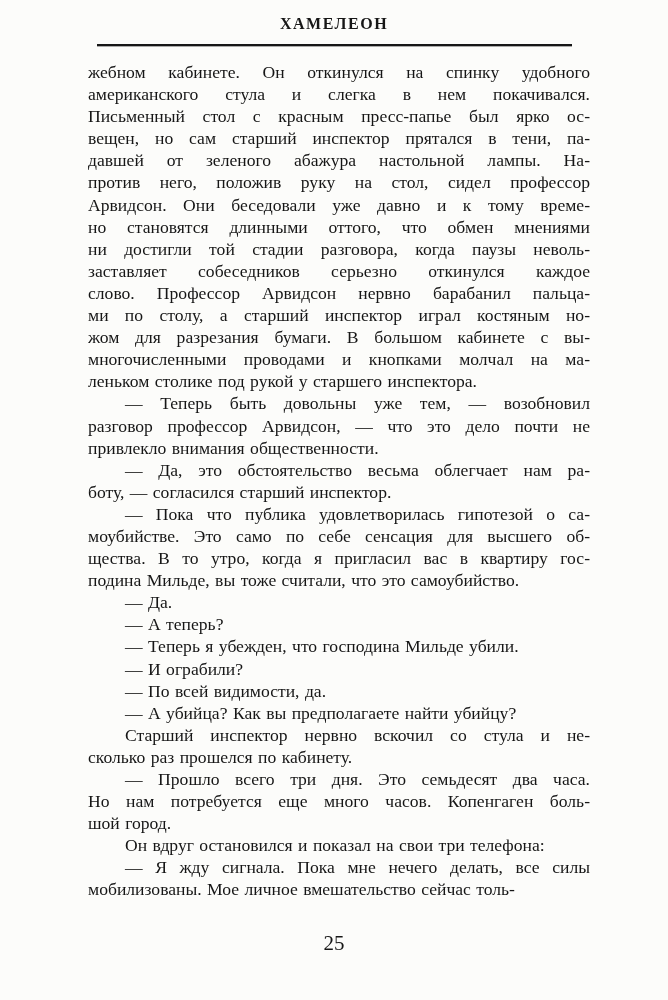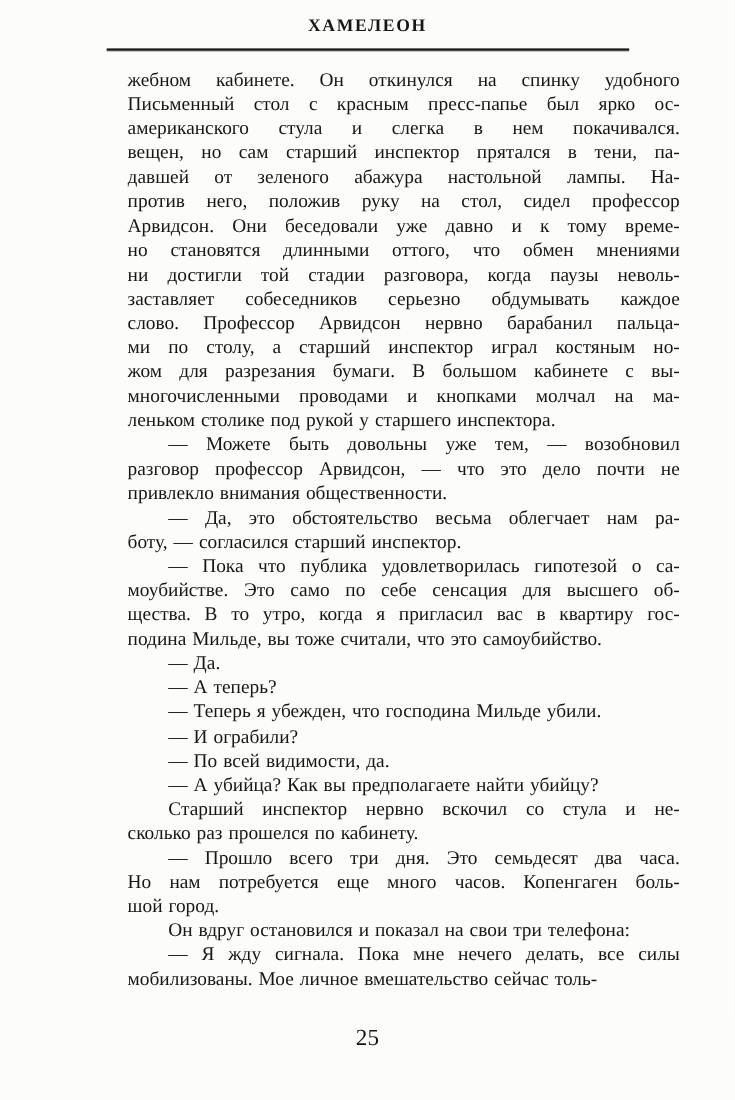--- a/index.html
+++ b/index.html
@@ -39,21 +39,20 @@
     box-shadow:0 1px 0 rgba(20,20,20,.35);
   }
   .body-text{
     position:absolute;
     top:61px;
     left:88px;
     width:502px;
     font-size:17.6px;
     line-height:22.1px;
     word-spacing:1px;
-    margin-left:28px;
   }
   .line{
     height:22.1px;
     overflow:hidden;
     text-align:justify;
     text-align-last:justify;
   }
   .line.last{
     text-align-last:left;
   }
@@ -71,37 +70,37 @@
 </style>
 </head>
 <body>
 
 <div class="page">
   <div class="running-title">ХАМЕЛЕОН</div>
   <div class="head-rule"></div>
   <div class="body-text">
       <div class="para">
         <div class="line">жебном кабинете. Он откинулся на спинку удобного</div>
+        <div class="line">американского стула и слегка в нем покачивался.</div>
         <div class="line">Письменный стол с красным пресс-папье был ярко ос-</div>
-        <div class="line">американского стула и слегка в нем покачивался.</div>
         <div class="line">вещен, но сам старший инспектор прятался в тени, па-</div>
         <div class="line">давшей от зеленого абажура настольной лампы. На-</div>
         <div class="line">против него, положив руку на стол, сидел профессор</div>
         <div class="line">Арвидсон. Они беседовали уже давно и к тому време-</div>
         <div class="line">но становятся длинными оттого, что обмен мнениями</div>
         <div class="line">ни достигли той стадии разговора, когда паузы неволь-</div>
-        <div class="line">заставляет собеседников серьезно обдумывать каждое</div>
+        <div class="line">заставляет собеседников серьезно откинулся каждое</div>
         <div class="line">слово. Профессор Арвидсон нервно барабанил пальца-</div>
         <div class="line">ми по столу, а старший инспектор играл костяным но-</div>
         <div class="line">жом для разрезания бумаги. В большом кабинете с вы-</div>
         <div class="line">многочисленными проводами и кнопками молчал на ма-</div>
         <div class="line last">леньком столике под рукой у старшего инспектора.</div>
       </div>
       <div class="para">
-        <div class="line first-indent">— Можете быть довольны уже тем, — возобновил</div>
+        <div class="line first-indent">— Теперь быть довольны уже тем, — возобновил</div>
         <div class="line">разговор профессор Арвидсон, — что это дело почти не</div>
         <div class="line last">привлекло внимания общественности.</div>
       </div>
       <div class="para">
         <div class="line first-indent">— Да, это обстоятельство весьма облегчает нам ра-</div>
         <div class="line last">боту, — согласился старший инспектор.</div>
       </div>
       <div class="para">
         <div class="line first-indent">— Пока что публика удовлетворилась гипотезой о са-</div>
         <div class="line">моубийстве. Это само по себе сенсация для высшего об-</div>

